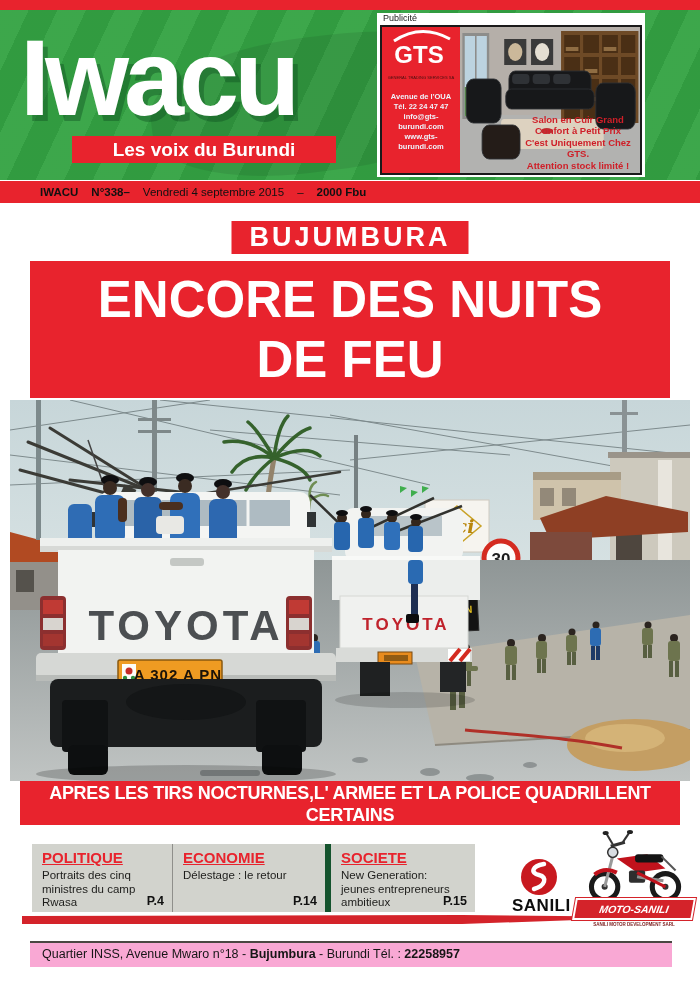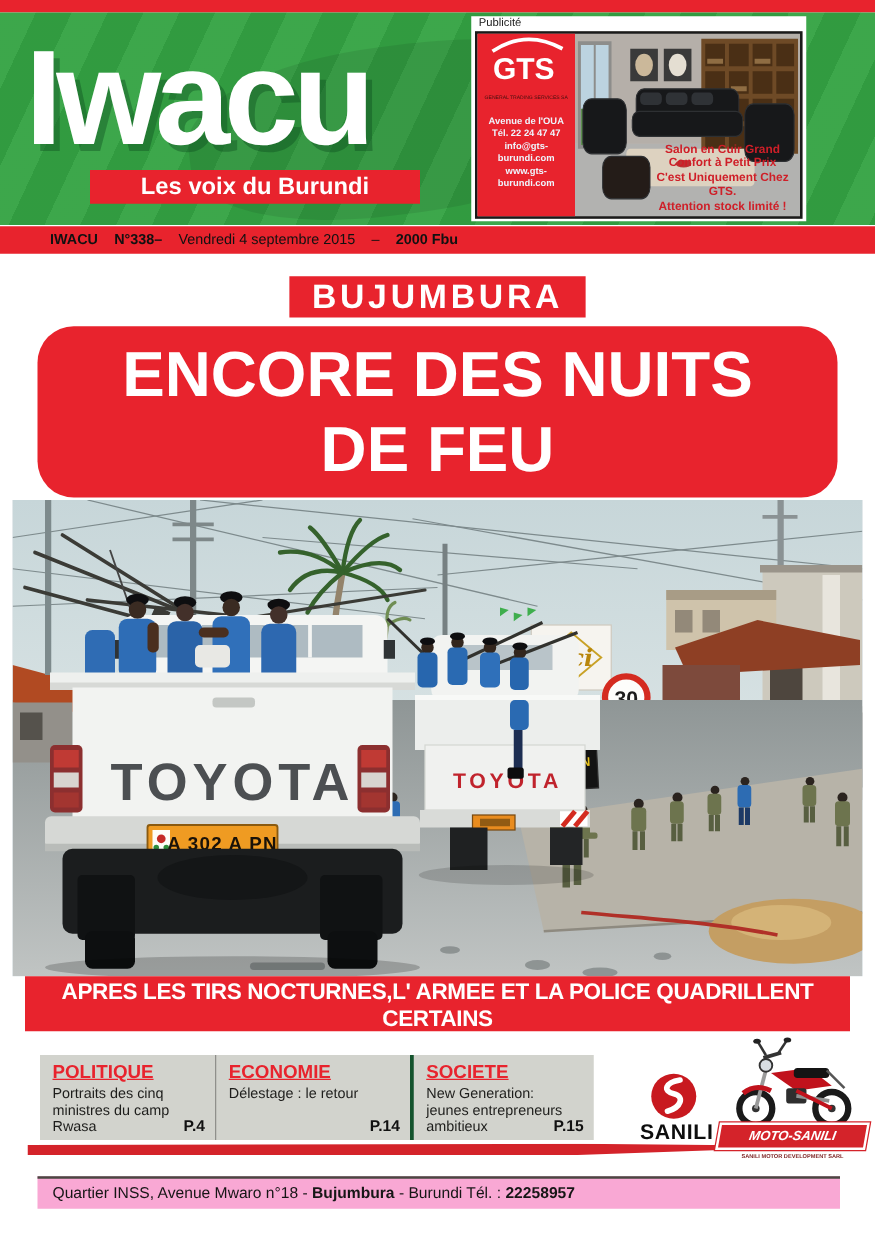--- a/index.html
+++ b/index.html
@@ -34,37 +34,37 @@
   .date-bar{position:absolute;left:0;top:181px;width:700px;height:22px;background:#e8232d;
     color:#111;font-size:11.5px;line-height:22px;padding-left:40px;box-sizing:border-box;}
   .date-bar .b{font-weight:bold;}
   .date-bar span{margin-right:13px;}
 
   
   .kicker-box{position:absolute;left:50%;transform:translateX(-50%);top:221px;height:33px;
     background:#e8232d;color:#fff;font-weight:bold;font-size:27px;line-height:33px;
     letter-spacing:3px;padding:0 18px;}
   .headline-box{position:absolute;left:30px;top:261px;width:640px;height:137px;background:#e8232d;
-    display:flex;flex-direction:column;align-items:center;justify-content:center;border-radius:29px;}
+    display:flex;flex-direction:column;align-items:center;justify-content:center;}
   .headline-box .hl{color:#fff;font-weight:bold;font-size:51px;line-height:60px;letter-spacing:0;}
 
   
   .photo{position:absolute;left:10px;top:400px;width:680px;height:381px;overflow:hidden;background:#cfdadd;}
 
   
   .caption-bar{position:absolute;left:20px;top:781px;width:660px;height:44px;background:#e8232d;
     color:#fff;text-align:center;font-weight:bold;}
   .caption-bar .c1{font-size:18px;line-height:22px;letter-spacing:-.3px;padding-top:1px;}
   .caption-bar .c2{font-size:19px;line-height:20px;}
 
   
   .teaser-panel{position:absolute;left:32px;top:844px;width:443px;height:68px;background:#d2d3cd;display:flex;}
   .teaser-col{position:relative;box-sizing:border-box;padding:5px 10px 4px 10px;}
   .teaser-col.c1{width:141px;border-right:1px solid #8f8f8b;}
-  .teaser-col.c2{width:158px;border-right:3px solid #14532d;}
+  .teaser-col.c2{width:158px;border-right:6px solid #14532d;}
   .teaser-col.c3{width:144px;}
   .teaser-head{color:#e8232d;font-weight:bold;font-size:15px;text-decoration:underline;}
   .teaser-text{color:#1d1d1b;font-size:11.5px;line-height:13.5px;margin-top:3px;width:118px;}
   .teaser-col.c2 .teaser-text{width:135px;}
   .teaser-page{position:absolute;right:8px;bottom:4px;font-weight:bold;font-size:12.5px;color:#111;}
   .swoosh{position:absolute;left:22px;top:915px;}
 
   
   .sanili{position:absolute;left:512px;top:828px;width:182px;height:110px;}
   .sanili-emblem{position:absolute;left:6px;top:28px;}

